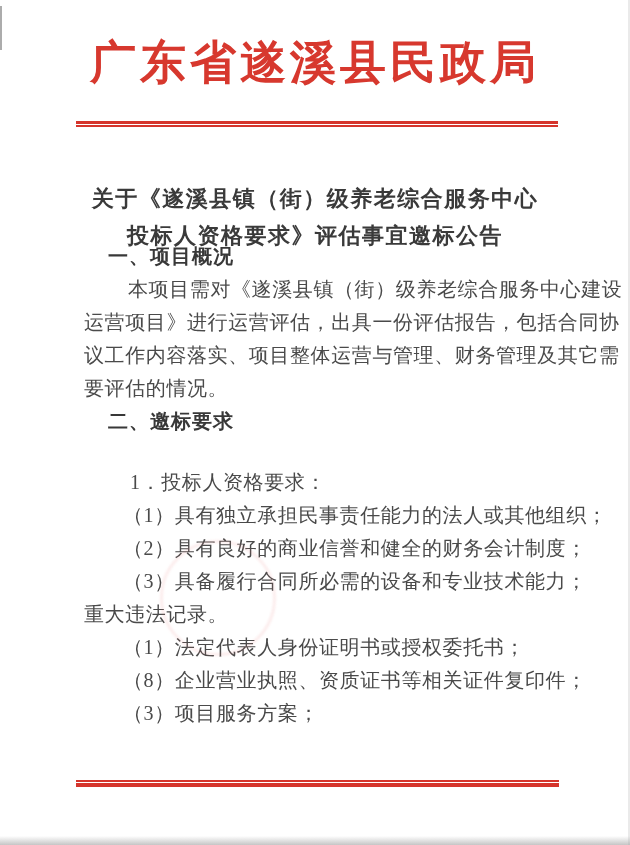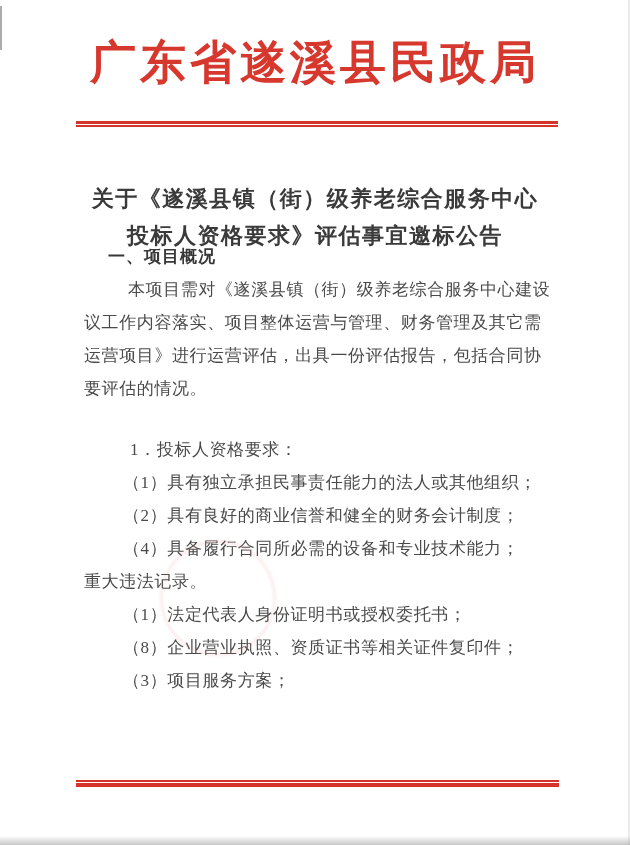--- a/index.html
+++ b/index.html
@@ -54,21 +54,21 @@
     letter-spacing:1.5px;
     color:#3a3a3a;
     margin-top:47px;
   }
   .doc-title .t-line{height:37px;line-height:37px;}
 
   
   .doc-body{
     position:absolute;
     top:240px;left:84px;width:460px;
-    font-size:17px;
+    font-size:20px;
     letter-spacing:0.6px;
     color:#4a4a4a;
   }
   .b-line{
     height:33px;line-height:33px;
     white-space:nowrap;
   }
   .ind-h{padding-left:24px;}
   .ind-p{padding-left:44px;}
   .ind-n{padding-left:46px;margin-top:28px;}
@@ -119,27 +119,28 @@
   </div>
 
   <div class="doc-title">
     <div class="t-line">关于《遂溪县镇（街）级养老综合服务中心</div>
     <div class="t-line">投标人资格要求》评估事宜邀标公告</div>
   </div>
 
   <div class="doc-body">
     <div class="b-line ind-h bold-h">一、项目概况</div>
     <div class="b-line ind-p">本项目需对《遂溪县镇（街）级养老综合服务中心建设</div>
+    <div class="b-line ind-0">运营项目》进行运营评估，出具一份评估报告，包括合同协</div>
     <div class="b-line ind-0">议工作内容落实、项目整体运营与管理、财务管理及其它需</div>
-    <div class="b-line ind-0">运营项目》进行运营评估，出具一份评估报告，包括合同协</div>
     <div class="b-line ind-0">要评估的情况。</div>
+    <div class="b-line ind-h bold-h">二、邀标要求</div>
     <div class="b-line ind-n">1．投标人资格要求：</div>
     <div class="b-line ind-i">（1）具有独立承担民事责任能力的法人或其他组织；</div>
     <div class="b-line ind-i">（2）具有良好的商业信誉和健全的财务会计制度；</div>
-    <div class="b-line ind-i">（4）具备履行合同所必需的设备和专业技术能力；</div>
+    <div class="b-line ind-i">（3）具备履行合同所必需的设备和专业技术能力；</div>
     <div class="b-line ind-0">重大违法记录。</div>
     <div class="b-line ind-i">（1）法定代表人身份证明书或授权委托书；</div>
     <div class="b-line ind-i">（8）企业营业执照、资质证书等相关证件复印件；</div>
     <div class="b-line ind-i">（3）项目服务方案；</div>
   </div>
 
   <div class="red-rule-bottom">
     <div class="thin"></div>
     <div class="gap"></div>
     <div class="thick"></div>

